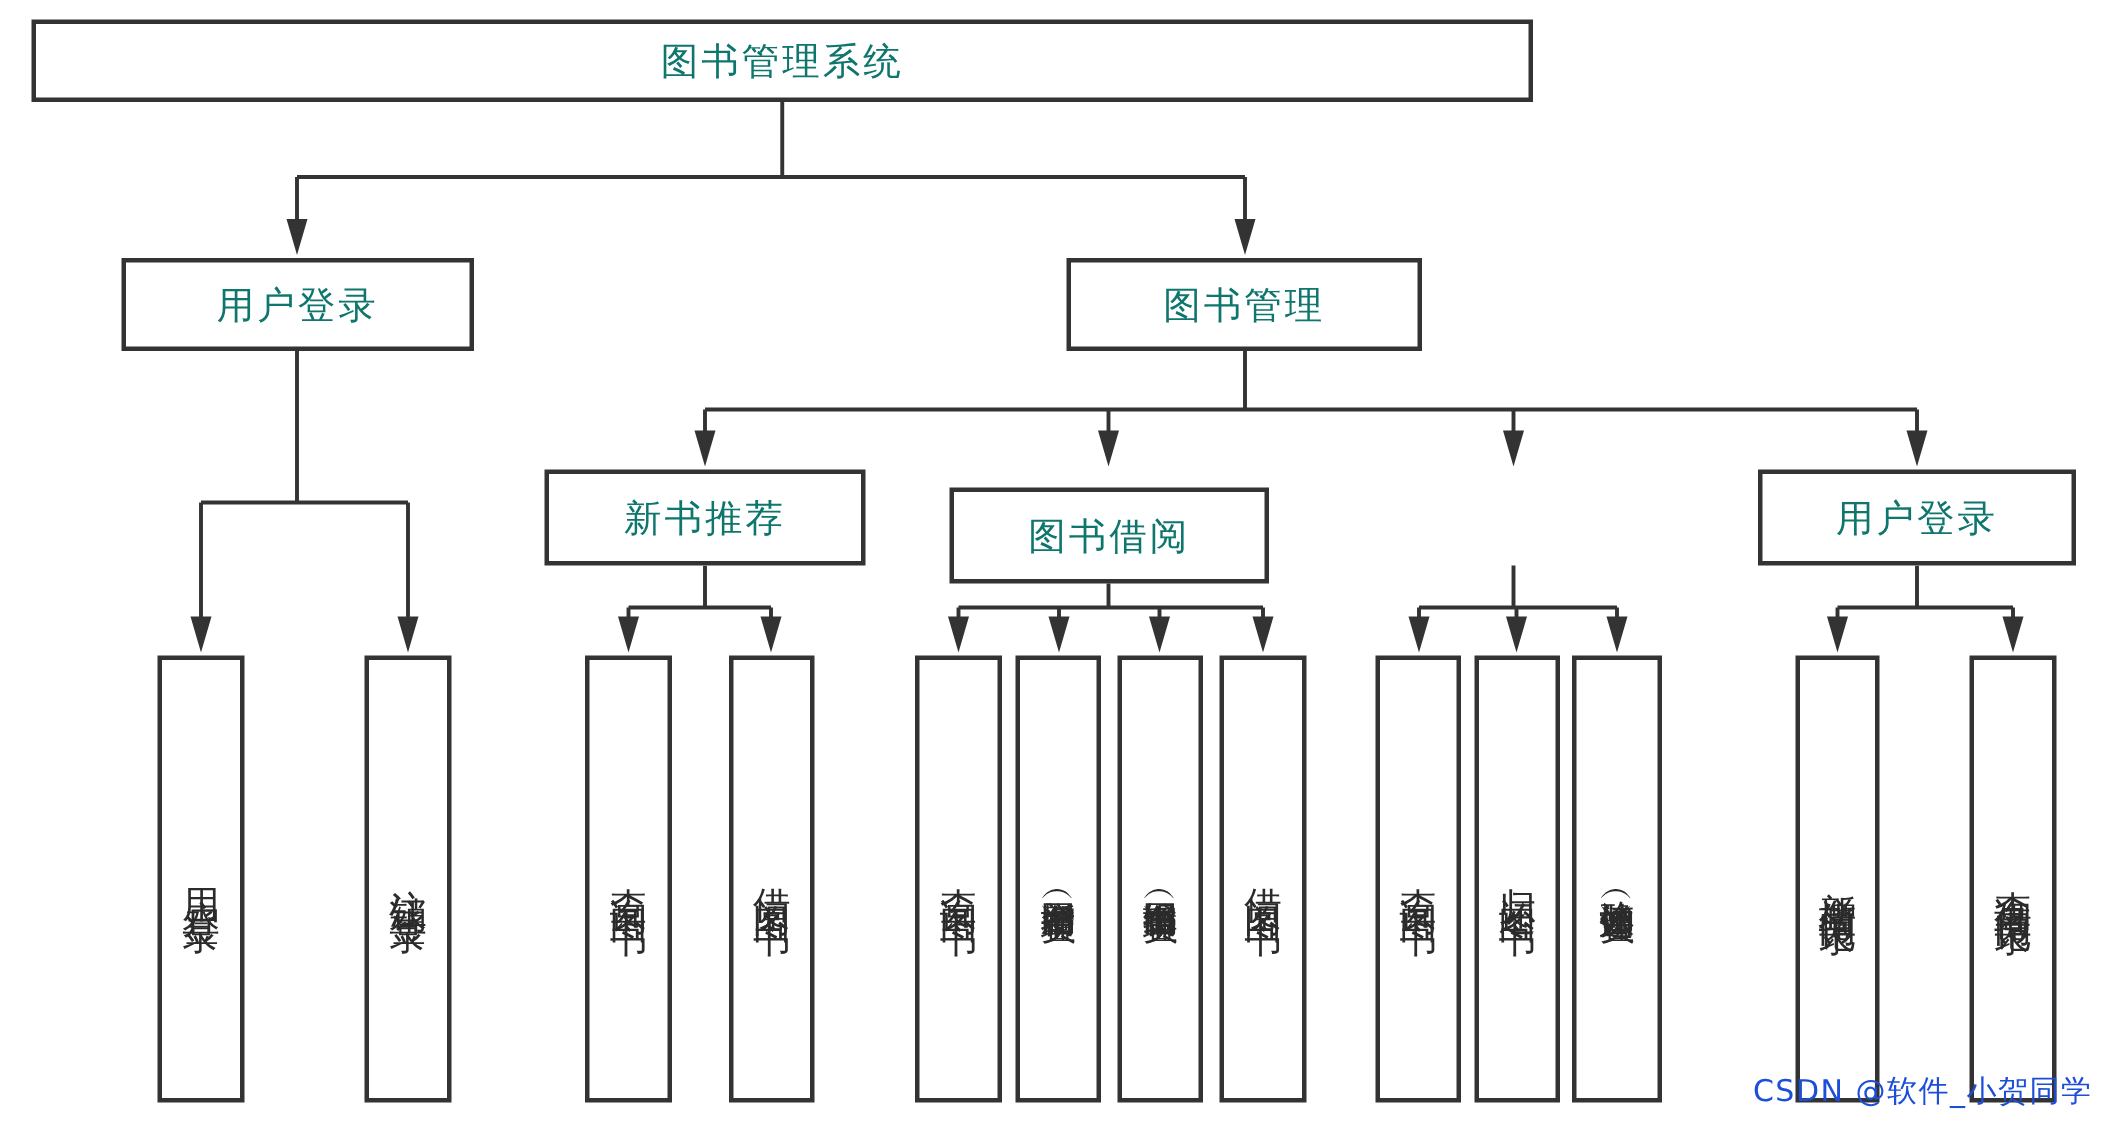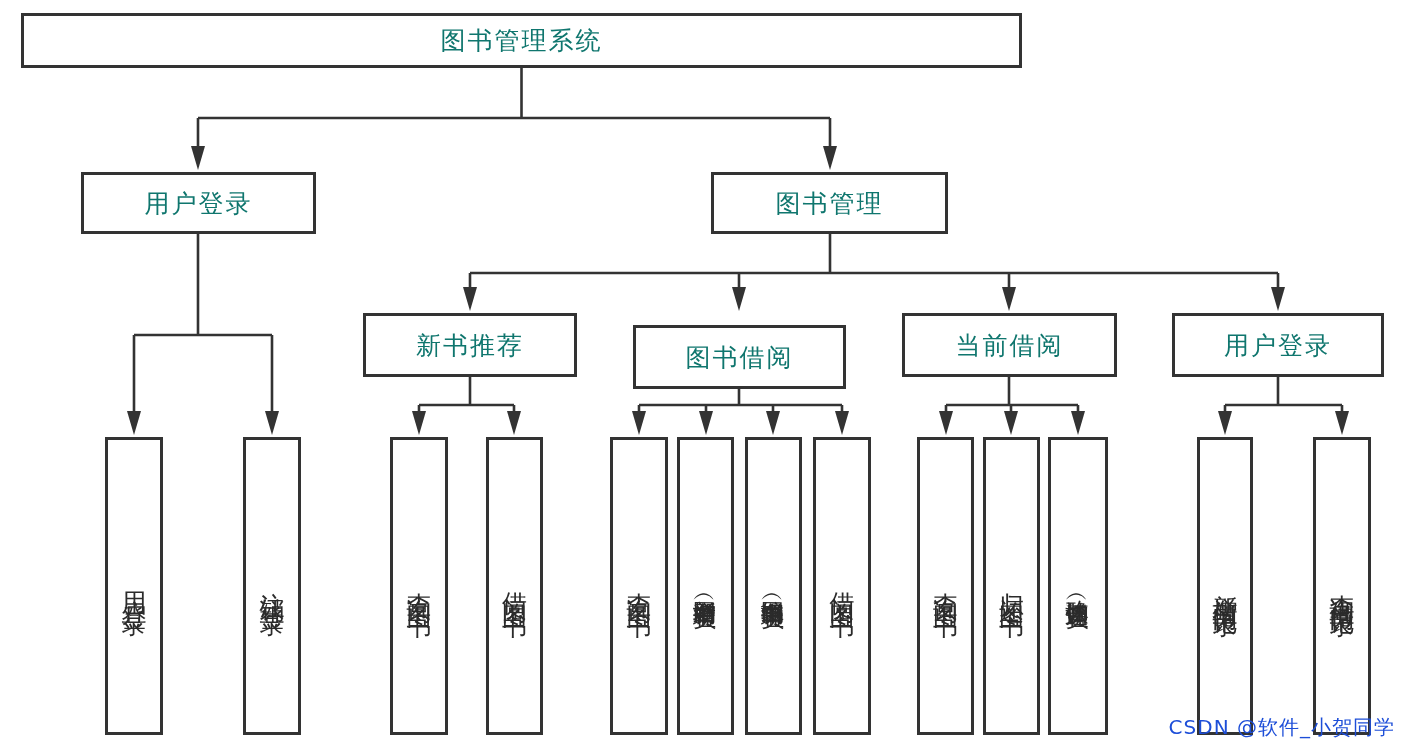--- a/index.html
+++ b/index.html
@@ -120,21 +120,20 @@
     </g>
   </svg>
 
   <div class="node" style="left:21px; top:13px; width:1001px; height:55px;">图书管理系统</div>
 
   <div class="node" style="left:81px; top:172px; width:235px; height:62px;">用户登录</div>
   <div class="node" style="left:711px; top:172px; width:237px; height:62px;">图书管理</div>
 
   <div class="node" style="left:363px; top:313px; width:214px; height:64px;">新书推荐</div>
   <div class="node" style="left:633px; top:313px; width:213px; height:64px;margin-top:12px;">图书借阅</div>
-  <div class="node" style="left:902px; top:313px; width:215px; height:64px;">当前借阅</div>
   <div class="node" style="left:1172px; top:313px; width:212px; height:64px;">用户登录</div>
 
   <div class="leaf" style="left:105px; width:58px;">用户登录</div>
   <div class="leaf" style="left:243px; width:58px;">注销登录</div>
 
   <div class="leaf" style="left:390px; width:58px;">查询图书</div>
   <div class="leaf" style="left:486px; width:57px;">借阅图书</div>
 
   <div class="leaf" style="left:610px; width:58px;">查询图书</div>
   <div class="leaf long" style="left:677px; width:57px;">新增图书（管理员）</div>

